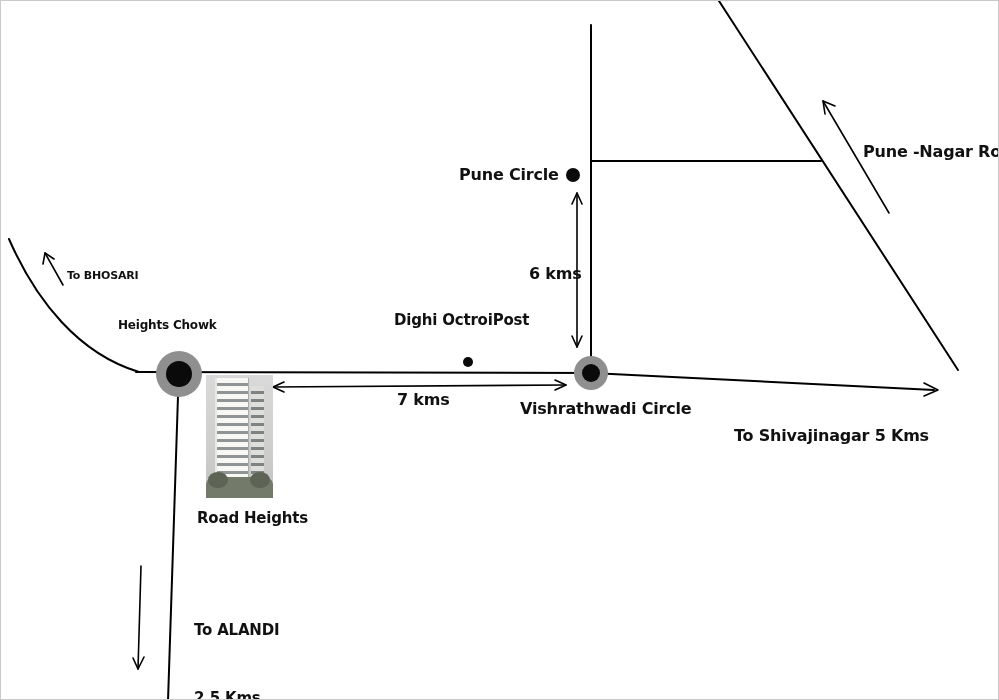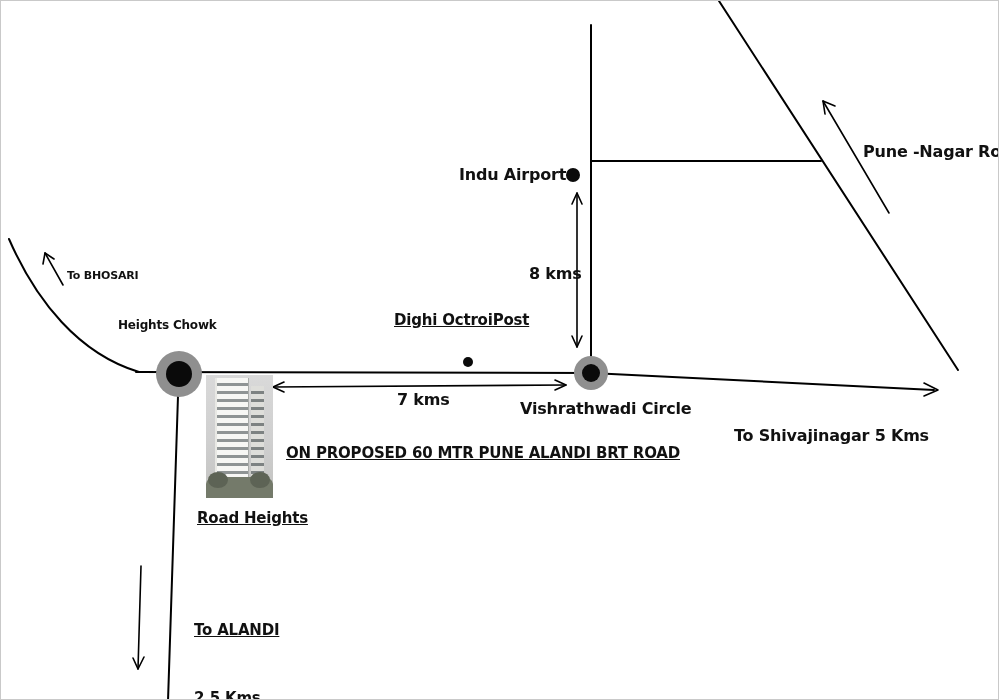--- a/index.html
+++ b/index.html
@@ -24,21 +24,21 @@
     position: absolute;
     font-weight: 700;
     color: #111111;
     white-space: nowrap;
     letter-spacing: -0.2px;
   }
 
   .lbl.small { font-size: 11px; }
   .lbl.med   { font-size: 12px; }
   .lbl.big   { font-size: 16px; }
-  .lbl.mid   { font-size: 15px; text-decoration: underline; }
+  .lbl.mid   { font-size: 15px; }
 
   
   .photo {
     position: absolute;
     left: 205px; top: 374px;
     width: 67px; height: 123px;
     background: linear-gradient(#d9d9d9 0%, #cfcfcf 55%, #c2c2c0 100%);
     overflow: hidden;
   }
   .photo-tower-main {
@@ -134,35 +134,34 @@
     <div class="photo-tower-side"></div>
     <div class="photo-trees"></div>
     <div class="photo-tree-blob b1"></div>
     <div class="photo-tree-blob b2"></div>
   </div>
 
   <div class="lbl small" style="left:66px; top:268px;">To BHOSARI</div>
 
   <div class="lbl med" style="left:117px; top:317px;">Heights Chowk</div>
 
-  <div class="lbl big" style="left:458px; top:164px;">Indu Airport</div>
+  <div class="lbl big" style="left:458px; top:164px;">Pune Circle</div>
 
   <div class="lbl big" style="left:862px; top:141px;">Pune -Nagar Road</div>
 
-  <div class="lbl big" style="left:528px; top:263px;">8 kms</div>
+  <div class="lbl big" style="left:528px; top:263px;">6 kms</div>
 
   <div class="lbl mid" style="left:393px; top:310px;">Dighi OctroiPost</div>
 
   <div class="lbl big" style="left:396px; top:389px;">7 kms</div>
 
   <div class="lbl big" style="left:519px; top:398px;">Vishrathwadi Circle</div>
 
   <div class="lbl big" style="left:733px; top:425px;text-align:center;">To Shivajinagar 5 Kms</div>
 
-  <div class="lbl mid" style="left:285px; top:443px;">ON PROPOSED 60 MTR PUNE ALANDI BRT ROAD</div>
 
   <div class="lbl mid" style="left:196px; top:508px;">Road Heights</div>
 
   <div class="lbl mid" style="left:193px; top:620px;">To ALANDI</div>
 
   <div class="lbl mid" style="left:193px; top:648px;margin-top:40px;">2.5 Kms</div>
 
 </div>
 
 </body></html>

